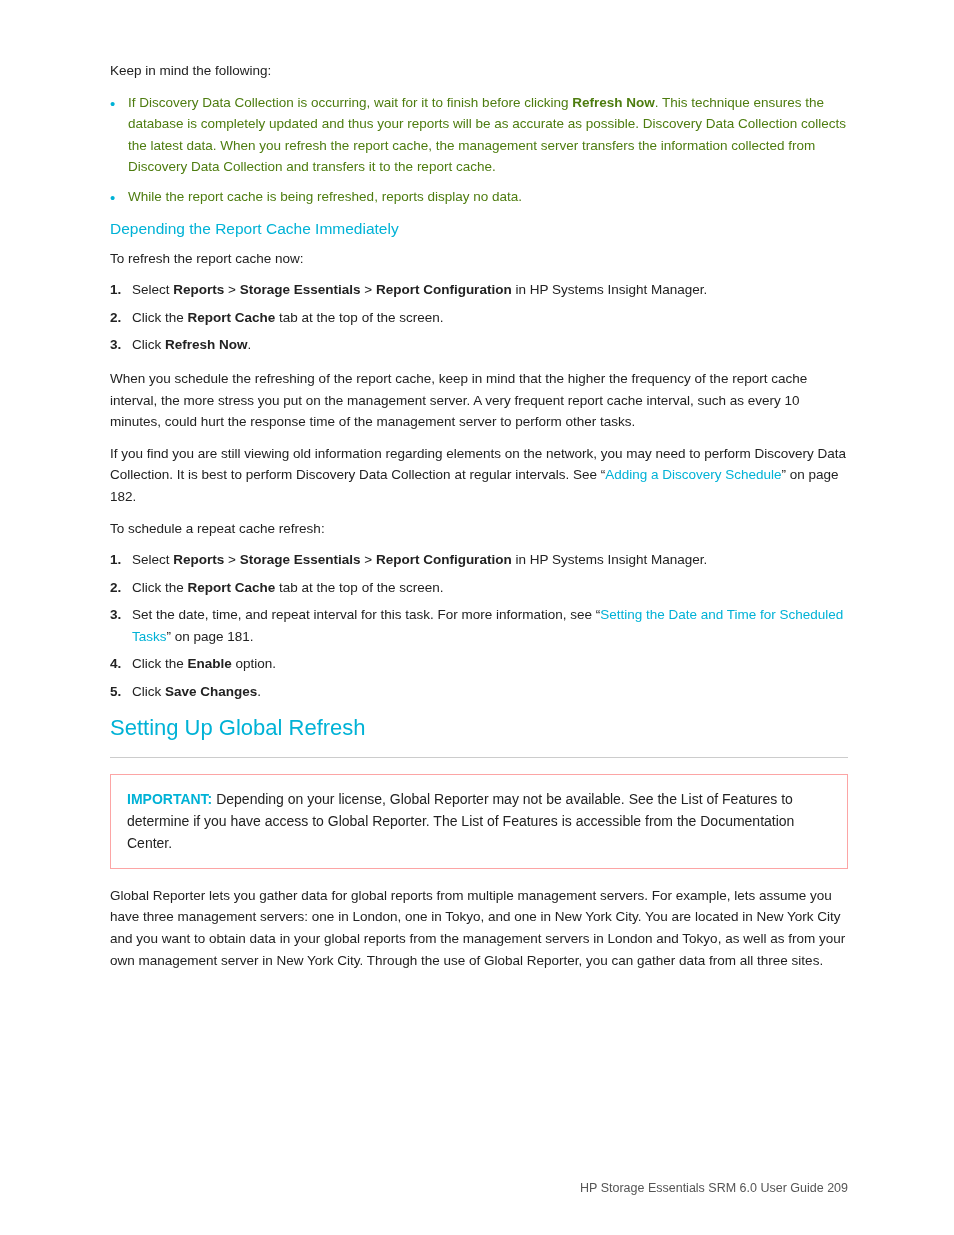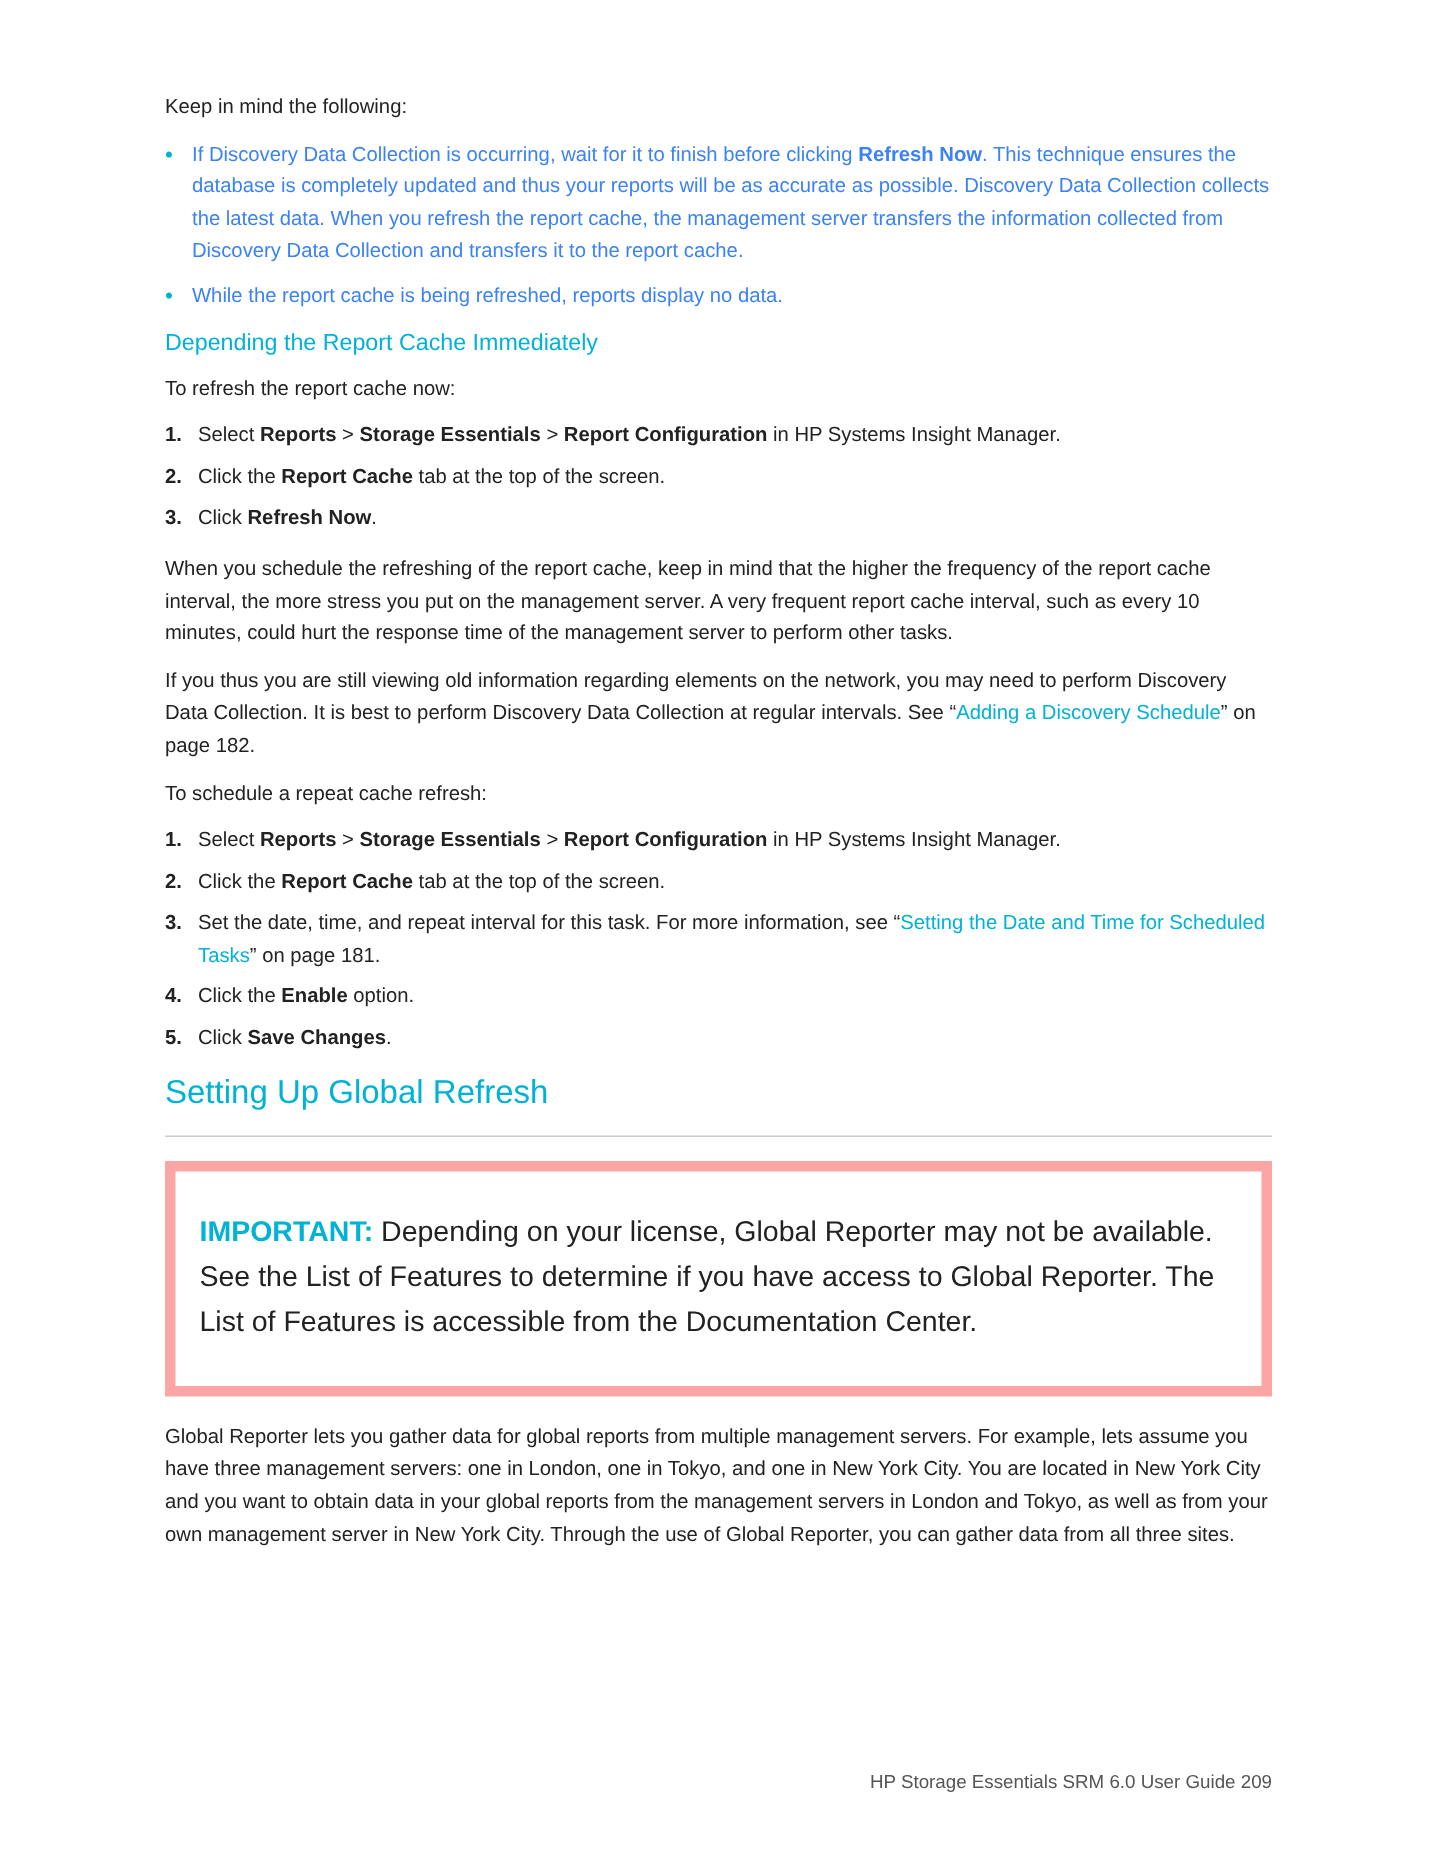--- a/index.html
+++ b/index.html
@@ -41,21 +41,21 @@
       list-style: none;
       margin: 0 0 12px 0;
       padding: 0;
     }
     .bullet-list li {
       position: relative;
       padding-left: 18px;
       margin-bottom: 8px;
       font-size: 13.5px;
       line-height: 1.6;
-      color: #3b82f6;
+      color: #4d7c0f;
     }
     .bullet-list li::before {
       content: "•";
       color: #00b2d6;
       position: absolute;
       left: 0;
       top: 0;
       font-size: 15px;
     }
     .ordered-list {
@@ -79,25 +79,25 @@
       color: #222222;
     }
     b, strong {
       font-weight: bold;
     }
     .link-text {
       color: #00b2d6;
       text-decoration: none;
     }
     .important-box {
-      border: 7px solid #fca5a5;
-      padding: 26px 16px;
+      border: 1px solid #fca5a5;
+      padding: 13px 16px;
       margin: 16px 0 16px 0;
       background: #ffffff;
-      font-size: 19px;
+      font-size: 14px;
       line-height: 1.6;
       color: #222222;
     }
     .important-label {
       font-weight: bold;
       color: #00b2d6;
     }
     .page-footer {
       position: absolute;
       bottom: 40px;
@@ -140,21 +140,21 @@
       <span>Click the </span><strong>Report Cache</strong><span> tab at the top of the screen.</span>
     </li>
     <li>
       <span class="list-num">3.</span>
       <span>Click </span><strong>Refresh Now</strong><span>.</span>
     </li>
   </ol>
 
   <p class="body-text">When you schedule the refreshing of the report cache, keep in mind that the higher the frequency of the report cache interval, the more stress you put on the management server. A very frequent report cache interval, such as every 10 minutes, could hurt the response time of the management server to perform other tasks.</p>
   <p class="body-text">
-    <span>If you thus you are still viewing old information regarding elements on the network, you may need to perform Discovery Data Collection. It is best to perform Discovery Data Collection at regular intervals. See “</span><a class="link-text">Adding a Discovery Schedule</a><span>” on page 182.</span>
+    <span>If you find you are still viewing old information regarding elements on the network, you may need to perform Discovery Data Collection. It is best to perform Discovery Data Collection at regular intervals. See “</span><a class="link-text">Adding a Discovery Schedule</a><span>” on page 182.</span>
   </p>
   <p class="body-text">To schedule a repeat cache refresh:</p>
   <ol class="ordered-list">
     <li>
       <span class="list-num">1.</span>
       <span>Select </span><strong>Reports</strong><span> &gt; </span><strong>Storage Essentials</strong><span> &gt; </span><strong>Report Configuration</strong><span> in HP Systems Insight Manager.</span>
     </li>
     <li>
       <span class="list-num">2.</span>
       <span>Click the </span><strong>Report Cache</strong><span> tab at the top of the screen.</span>

